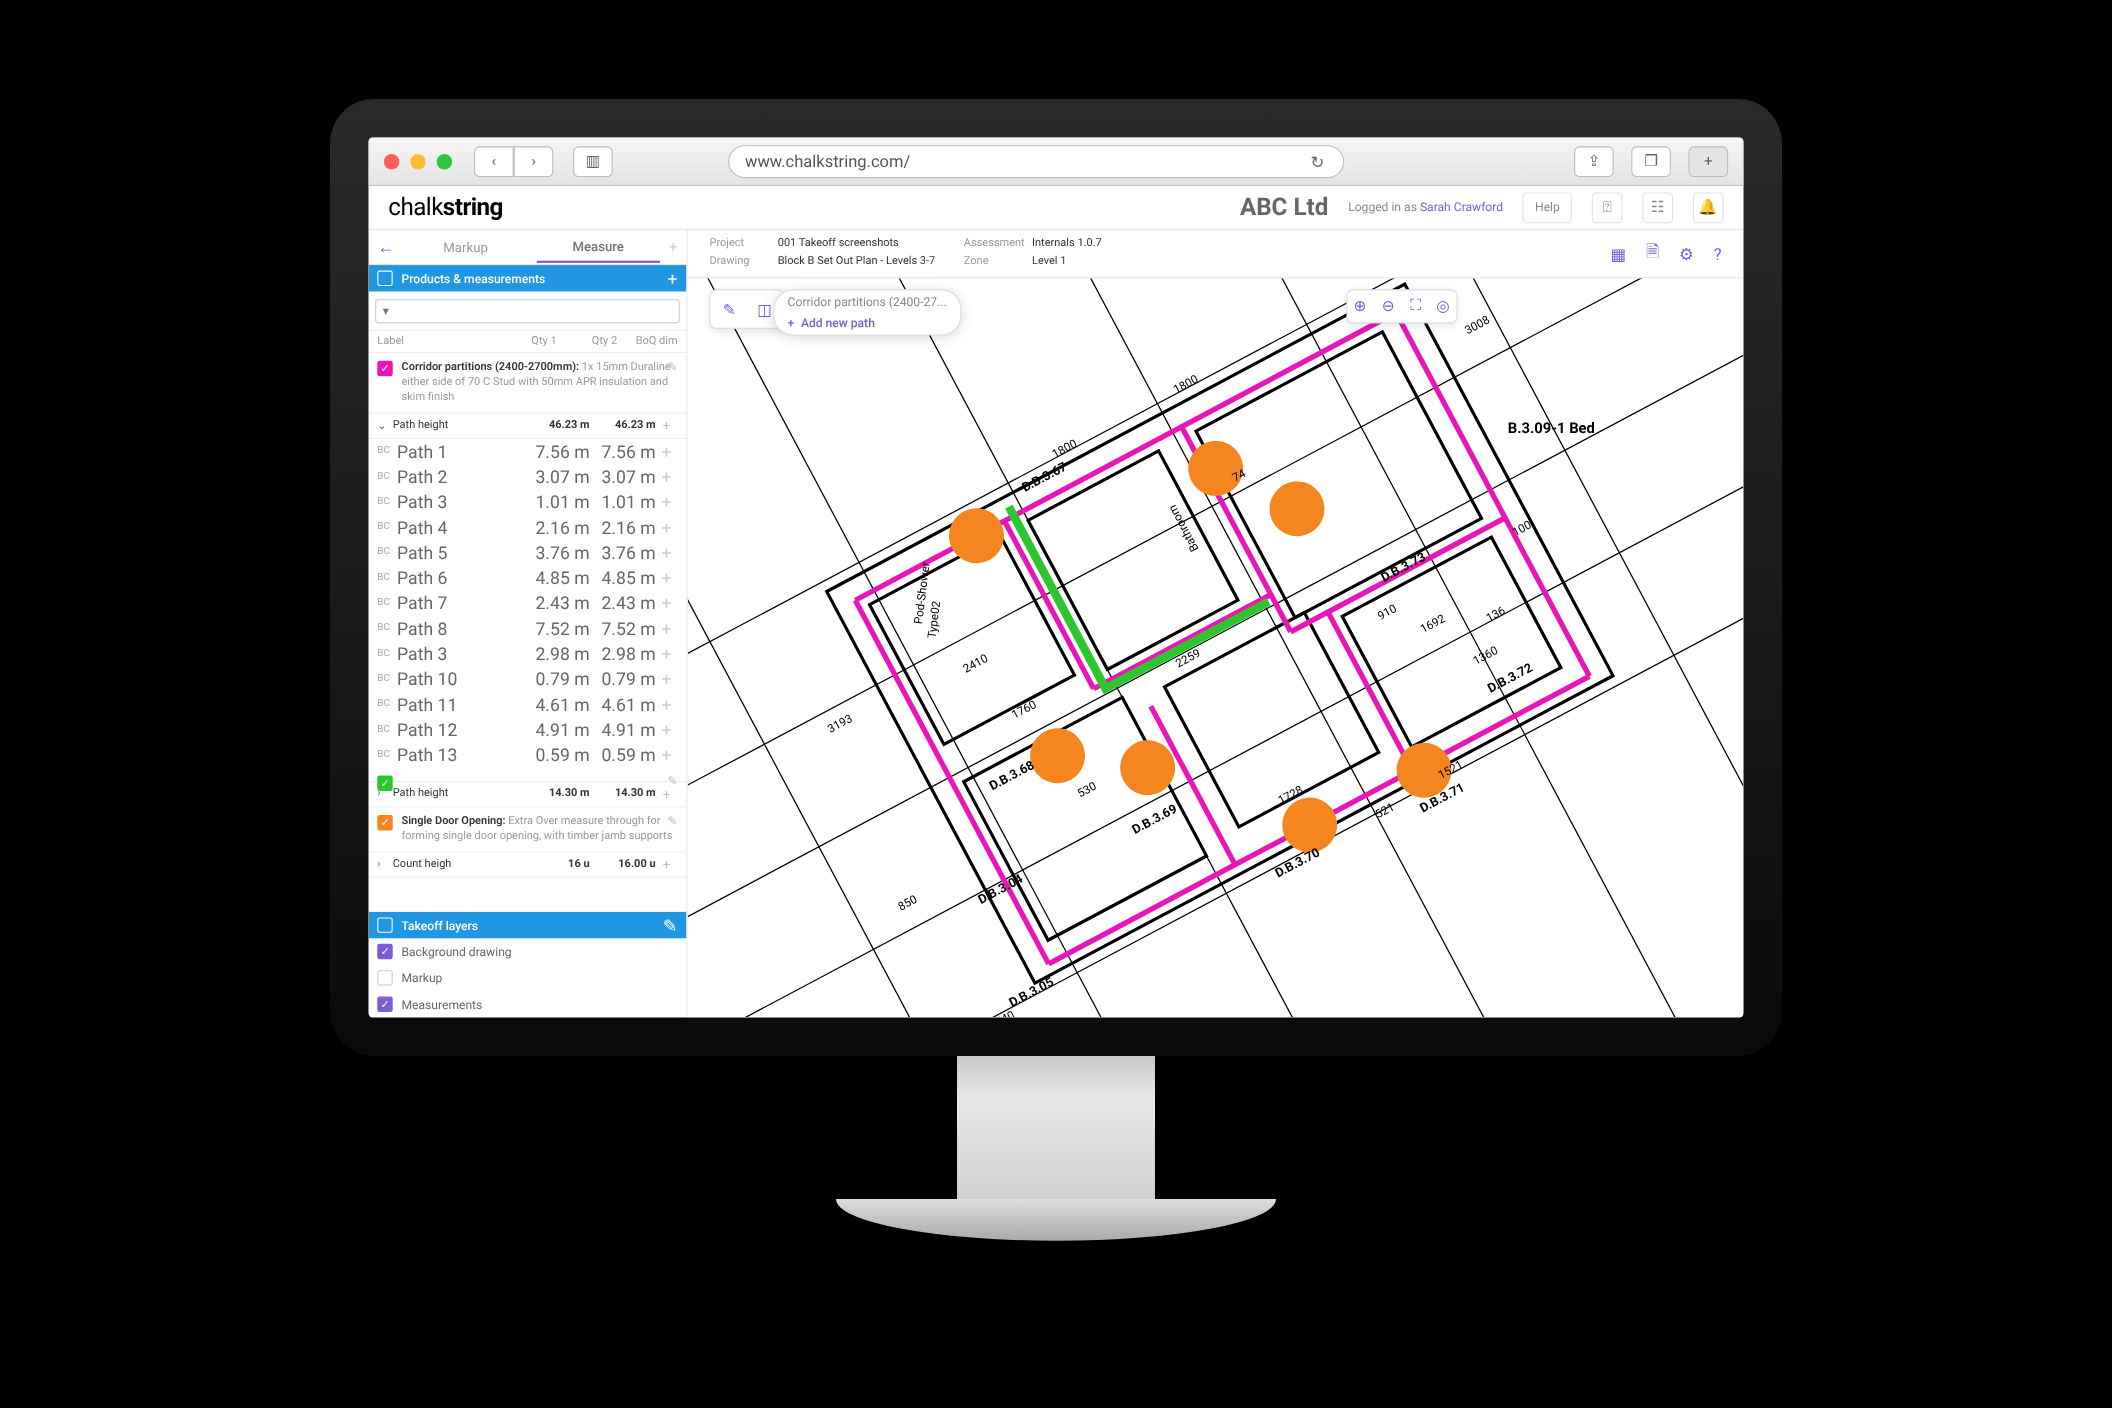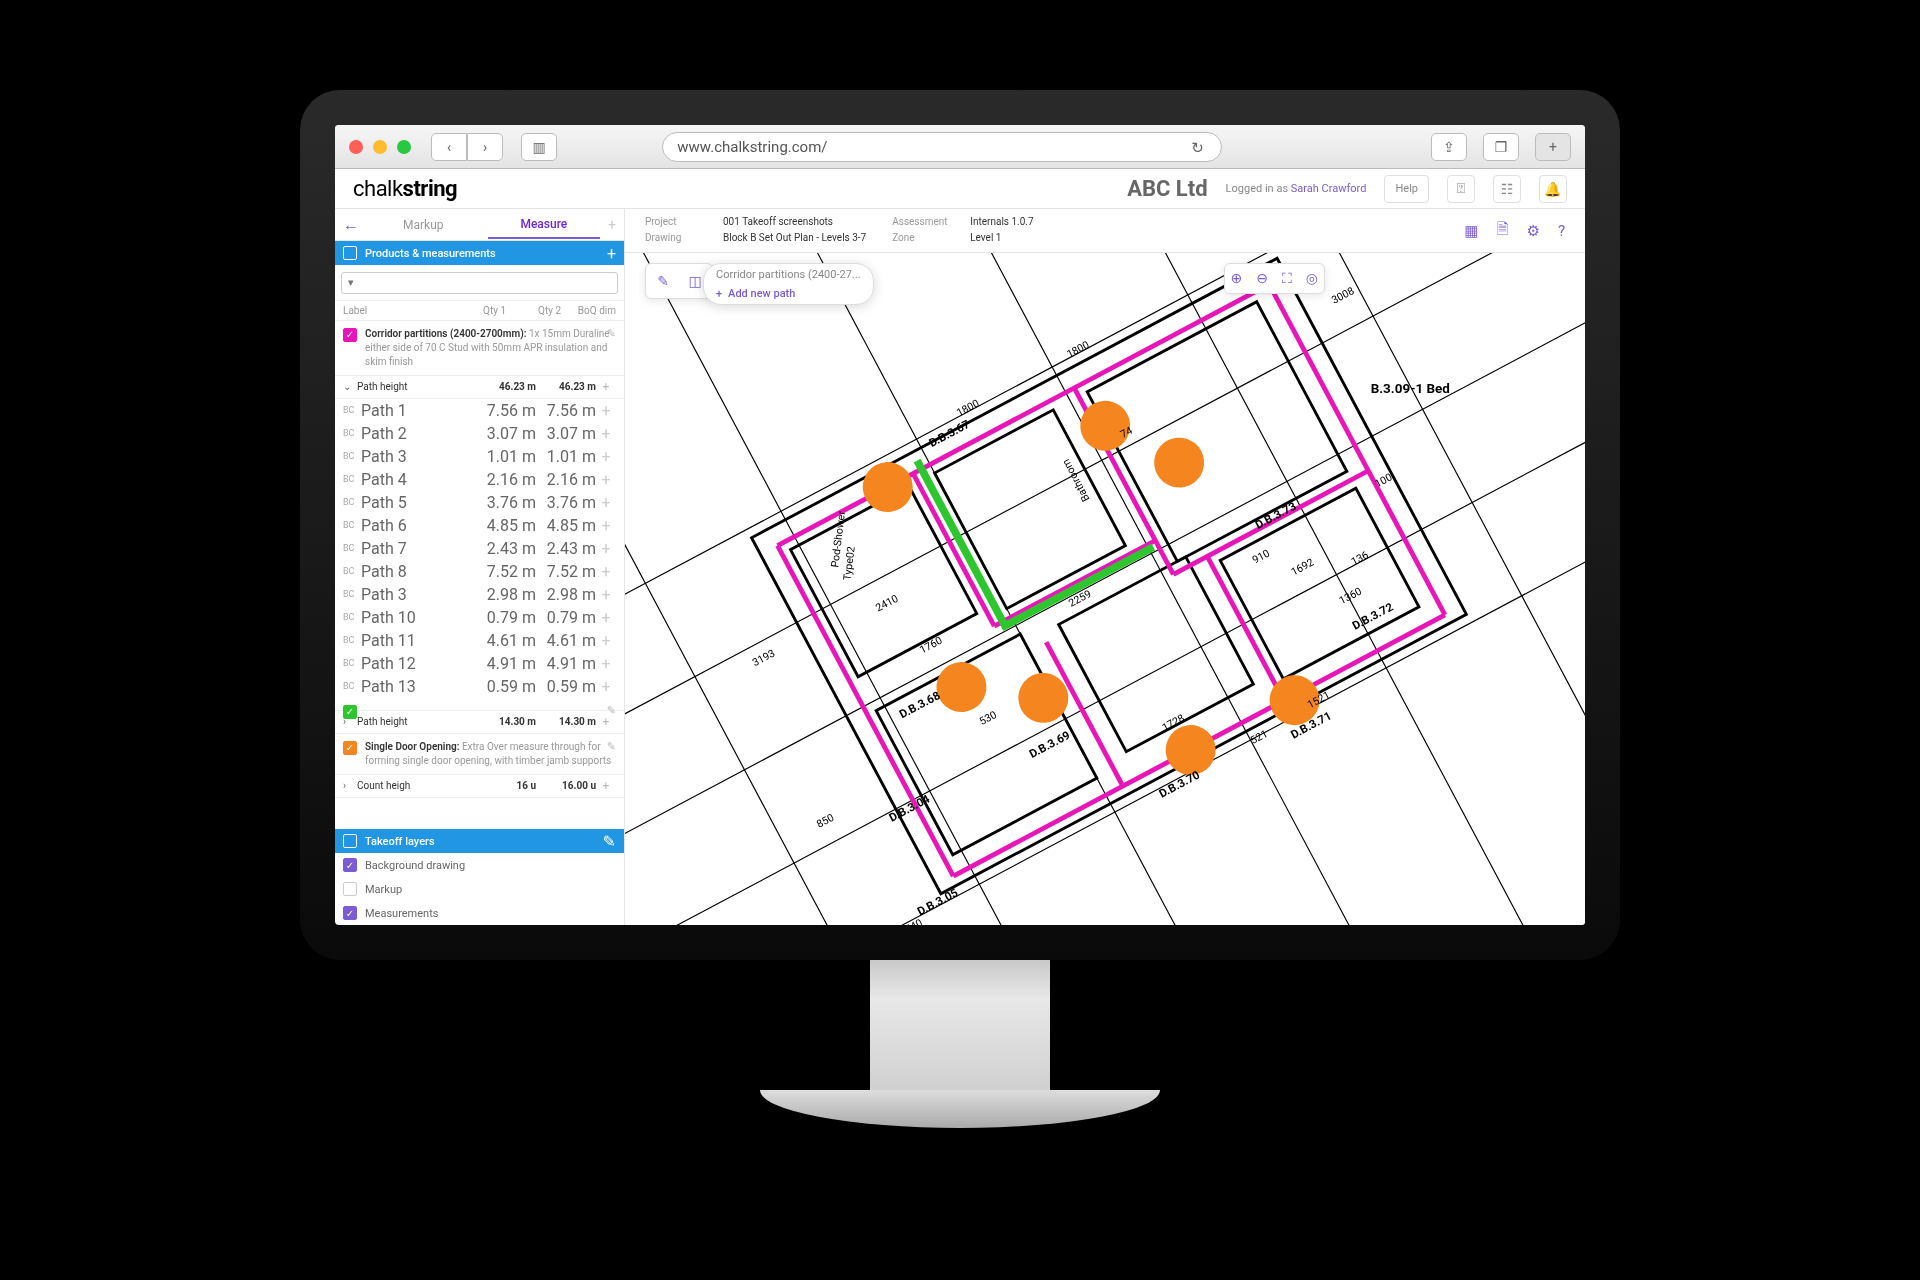--- a/index.html
+++ b/index.html
@@ -21,21 +21,21 @@
 .app{flex:1;display:flex;flex-direction:column;overflow:hidden}
 .app-header{height:40px;border-bottom:1px solid #e5e5e5;display:flex;align-items:center;padding:0 18px;gap:18px;flex-shrink:0}
 .logo{font-size:22px;font-weight:400;letter-spacing:-.5px}.logo b{font-weight:700}
 .company{font-size:22px;font-weight:700;color:#666;margin-left:auto}
 .login-text{font-size:11px;color:#888}.login-text a{color:#7b5cd6;text-decoration:none}
 .hdr-icon{width:28px;height:28px;border:1px solid #e0e0e0;border-radius:4px;display:flex;align-items:center;justify-content:center;font-size:14px;color:#888}
 .content{flex:1;display:flex;overflow:hidden}
 .sidebar{width:290px;border-right:1px solid #e5e5e5;display:flex;flex-direction:column;overflow:hidden}
 .tab-row{display:flex;align-items:center;height:32px;border-bottom:1px solid #e5e5e5;padding:0 8px;gap:8px}
 .tab{flex:1;text-align:center;font-size:12px;color:#999;padding:6px 0;cursor:pointer}
-.tab.active{color:#6d28d9;border-bottom:2px solid #7b5cd6;font-weight:500}
+.tab.active{color:#737373;border-bottom:2px solid #7b5cd6;font-weight:500}
 .back-arrow{color:#7b5cd6;font-size:16px}
 .section-hdr{background:#2196e3;color:#fff;height:24px;display:flex;align-items:center;padding:0 8px;font-size:11px;font-weight:500}
 .section-hdr .plus{margin-left:auto;font-size:16px;font-weight:400}
 .chk{width:14px;height:14px;border:1.5px solid currentColor;border-radius:2px;margin-right:8px;display:inline-flex;align-items:center;justify-content:center;font-size:10px;flex-shrink:0}
 .chk.checked{background:#7b5cd6;border-color:#7b5cd6;color:#fff}
 .chk.checked::after{content:"✓"}
 .filter-row{padding:6px;border-bottom:1px solid #eee}
 .filter-input{width:100%;height:22px;border:1px solid #ccc;border-radius:3px;font-size:11px;padding:0 6px}
 .col-hdrs{display:flex;font-size:10px;color:#999;padding:4px 8px;border-bottom:1px solid #eee}
 .col-hdrs span:nth-child(1){flex:1.3}.col-hdrs span:nth-child(2){width:55px;text-align:right}.col-hdrs span:nth-child(3){width:55px;text-align:right}.col-hdrs span:nth-child(4){width:55px;text-align:right}
@@ -49,21 +49,21 @@
 .path-sum .lbl{flex:1}.path-sum .v1,.path-sum .v2{width:60px;text-align:right;font-weight:700}
 .path-sum .pls{width:20px;text-align:center;color:#bbb;font-size:12px}
 .path-row{display:flex;padding:2px 8px;align-items:center;color:#666}
 .path-row .bc{width:18px;font-size:9px;color:#aaa}.path-row .nm{flex:1}.path-row .v1,.path-row .v2{width:60px;text-align:right}.path-row .pls{width:20px;text-align:center;color:#ccc}
 .layer-row{display:flex;align-items:center;padding:5px 8px;font-size:11px;color:#666}
 .layer-row .chk{border-color:#7b5cd6}
 .layer-row .chk.unchecked{background:#fff;border-color:#ccc}
 .main{flex:1;display:flex;flex-direction:column;overflow:hidden;position:relative}
 .meta-bar{height:44px;border-bottom:1px solid #e5e5e5;display:flex;padding:5px 20px;gap:26px;flex-shrink:0}
 .meta-col{font-size:10px;line-height:1.6}
-.meta-col .k{color:#999;display:inline-block;width:78px}
+.meta-col .k{color:#999;display:inline-block;width:62px}
 .meta-col .v{color:#333}
 .meta-icons{margin-left:auto;display:flex;gap:18px;align-items:center}
 .meta-icons span{color:#7b5cd6;font-size:15px}
 .toolbar{position:absolute;top:54px;left:20px;background:#fff;border:1px solid #ddd;border-radius:6px;box-shadow:0 2px 8px rgba(0,0,0,.1);padding:6px;z-index:5;display:flex;align-items:center;gap:10px}
 .toolbar .t-icon{width:22px;height:22px;display:flex;align-items:center;justify-content:center;color:#7b5cd6;font-size:14px}
 .popup{position:absolute;top:54px;left:78px;background:#fff;border:1px solid #ddd;border-radius:18px;box-shadow:0 2px 12px rgba(0,0,0,.15);padding:4px 12px;z-index:6;font-size:11px}
 .popup .row1{color:#888;padding-bottom:6px}
 .popup .row2{color:#7b5cd6;font-weight:500;display:flex;align-items:center;gap:6px}
 .zoom-tools{position:absolute;top:54px;right:260px;background:#fff;border:1px solid #ddd;border-radius:6px;box-shadow:0 2px 8px rgba(0,0,0,.1);padding:6px;z-index:5;display:flex;gap:14px}
 .zoom-tools span{color:#7b5cd6;font-size:14px}

